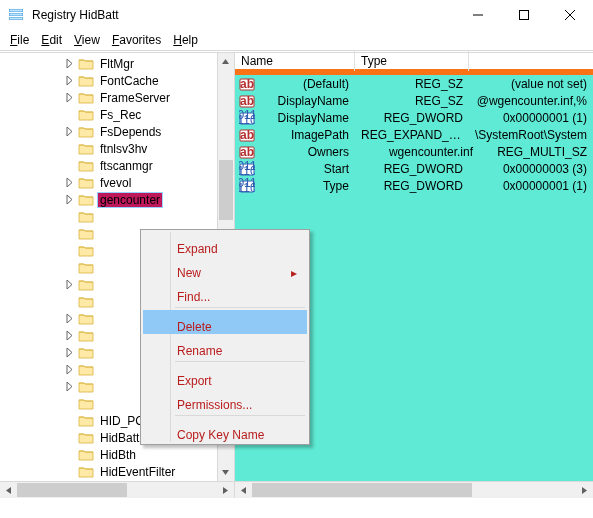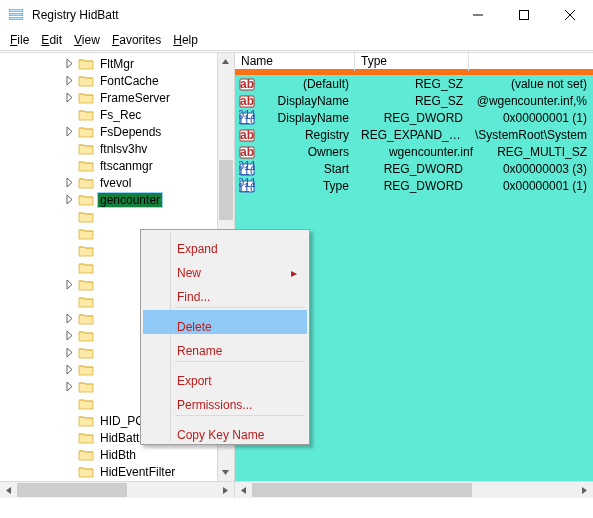--- a/index.html
+++ b/index.html
@@ -20,21 +20,21 @@
 .sep-h { height: 2px; background: #e6e6e6; border-top: 1px solid #d9d9d9; border-bottom: 1px solid #fff; }
 
 
 .main { display: flex; height: 446px; border-top: 1px solid #d9d9d9; }
 .left-pane { width: 235px; display: flex; flex-direction: column; border-right: 1px solid #d9d9d9; }
 .tree { flex: 1; overflow: hidden; background: #fff; padding-top: 2px; }
 .tree-row { display: flex; align-items: center; height: 17px; padding-left: 78px; white-space: nowrap; position: relative; }
 .tree-row .tw { width: 14px; height: 14px; display: inline-flex; align-items: center; justify-content: center; color: #666; font-size: 11px; margin-right: 0px; position: absolute; left: 62px; }
 .tree-row .folder { width: 16px; height: 14px; margin-right: 4px; display:inline-block; }
 .tree-row .label { padding: 0 2px; }
-.tree-row.selected .label { background: #15803d; outline: 1px solid #99d1ff; }
+.tree-row.selected .label { background: #be185d; outline: 1px solid #99d1ff; }
 
 .folder svg { display:block; }
 
 .right-pane { flex: 1; display: flex; flex-direction: column; }
 .list-header { display: flex; height: 22px; align-items: center; border-bottom: 6px solid #f97316; user-select: none; }
 .list-header .col { padding: 3px 6px; border-right: 1px solid #e1e1e1; color: #000; }
 .list { flex: 1; overflow: hidden; background: #5eead4; }
 .list-row { display: flex; align-items: center; height: 17px; }
 .list-row .c { padding: 0 6px; overflow: hidden; text-overflow: ellipsis; white-space: nowrap; text-align: right; }
 .list-row .ic { width: 16px; height: 16px; margin-left: 4px; margin-right: 4px; flex: 0 0 16px; }
@@ -479,21 +479,21 @@
             </svg></span>
           <span class="c col-name">DisplayName</span>
           <span class="c col-type">REG_DWORD</span>
           <span class="c col-data">0x00000001 (1)</span>
         </div>
         <div class="list-row">
           <span class="ic"><svg width="16" height="16" viewBox="0 0 16 16">
               <rect x="1" y="3" width="14" height="11" rx="1" fill="#fff" stroke="#b42f2f"></rect>
               <text x="8" y="12" text-anchor="middle" font-size="8" font-weight="bold" fill="#b42f2f">ab</text>
             </svg></span>
-          <span class="c col-name">Registry</span>
+          <span class="c col-name">ImagePath</span>
           <span class="c col-type">REG_EXPAND_SZ</span>
           <span class="c col-data">\SystemRoot\System</span>
         </div>
         <div class="list-row">
           <span class="ic"><svg width="16" height="16" viewBox="0 0 16 16">
               <rect x="1" y="3" width="14" height="11" rx="1" fill="#fff" stroke="#b42f2f"></rect>
               <text x="8" y="12" text-anchor="middle" font-size="8" font-weight="bold" fill="#b42f2f">ab</text>
             </svg></span>
           <span class="c col-name">Owners</span>
           <span class="c col-data">wgencounter.inf</span>

